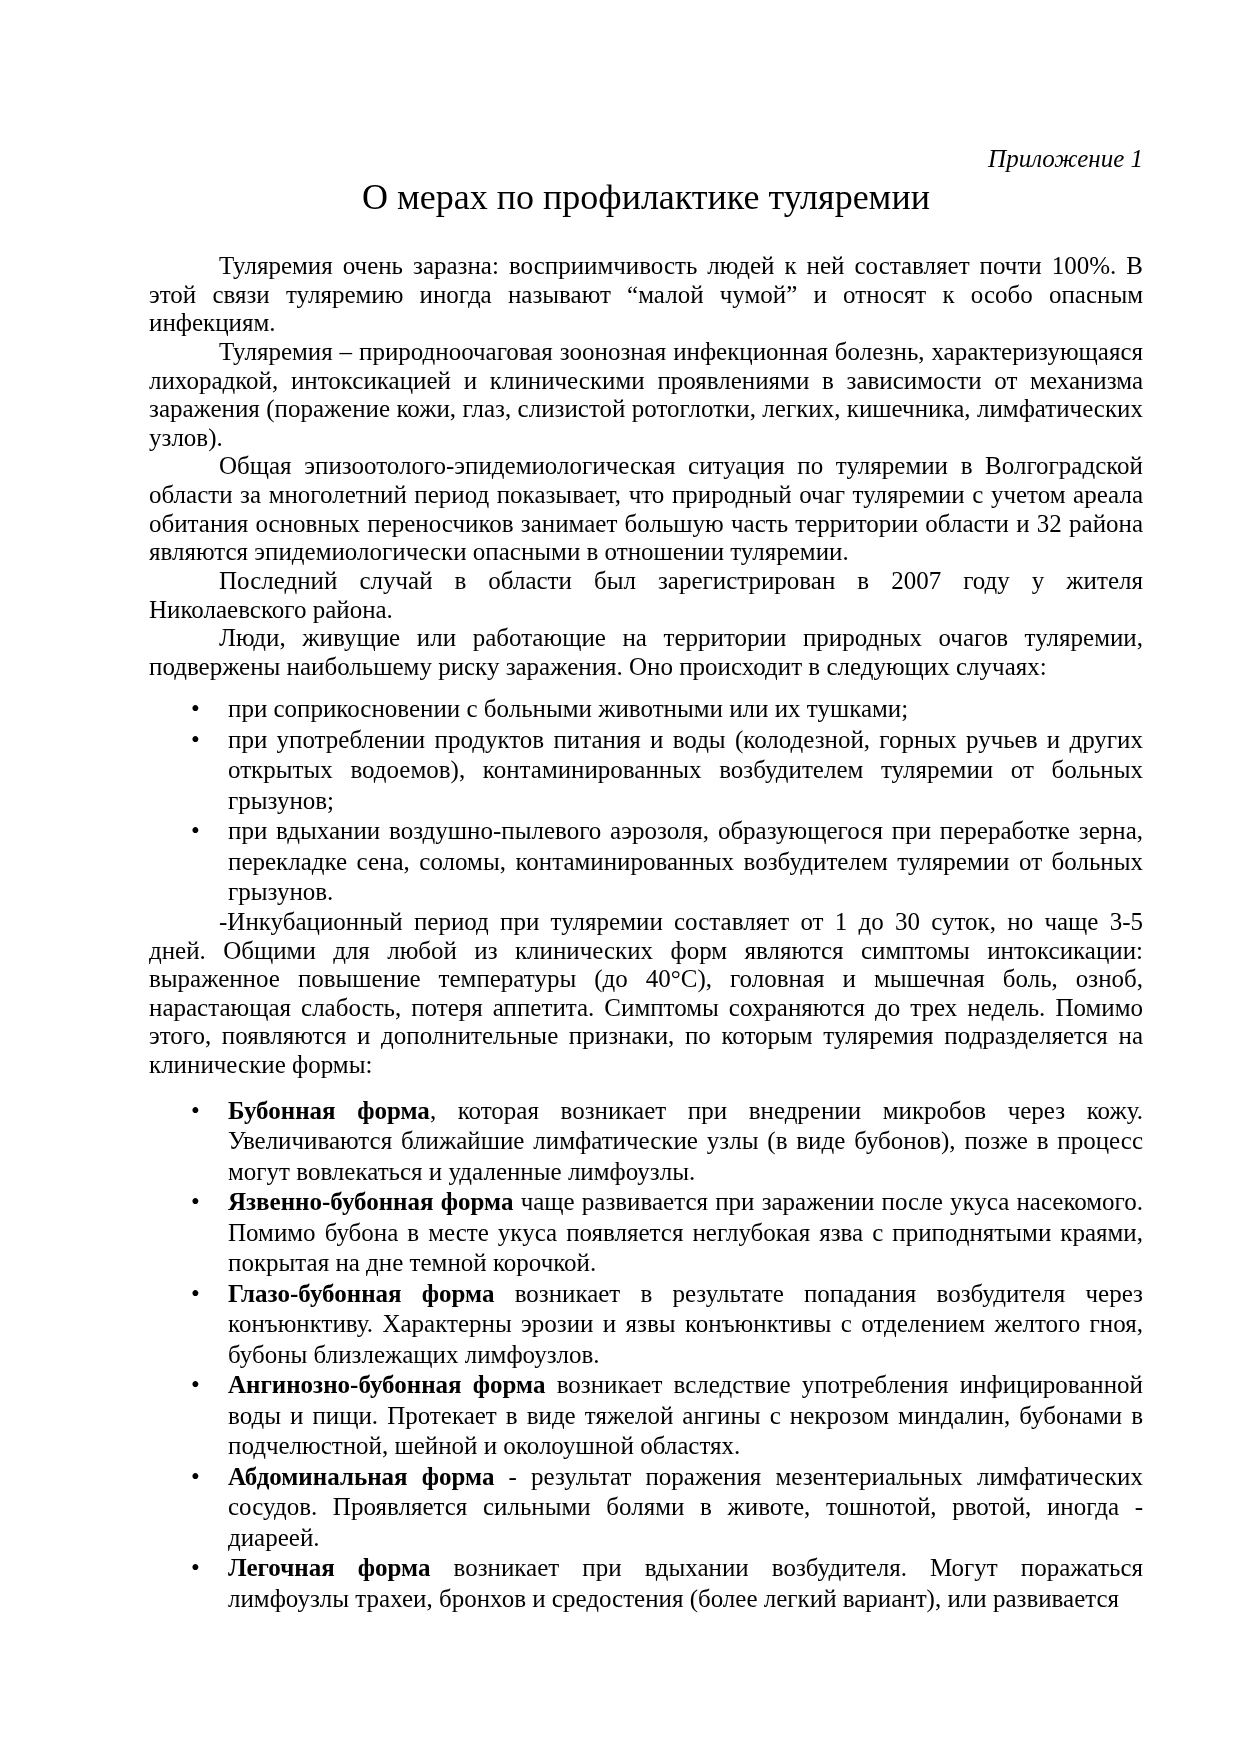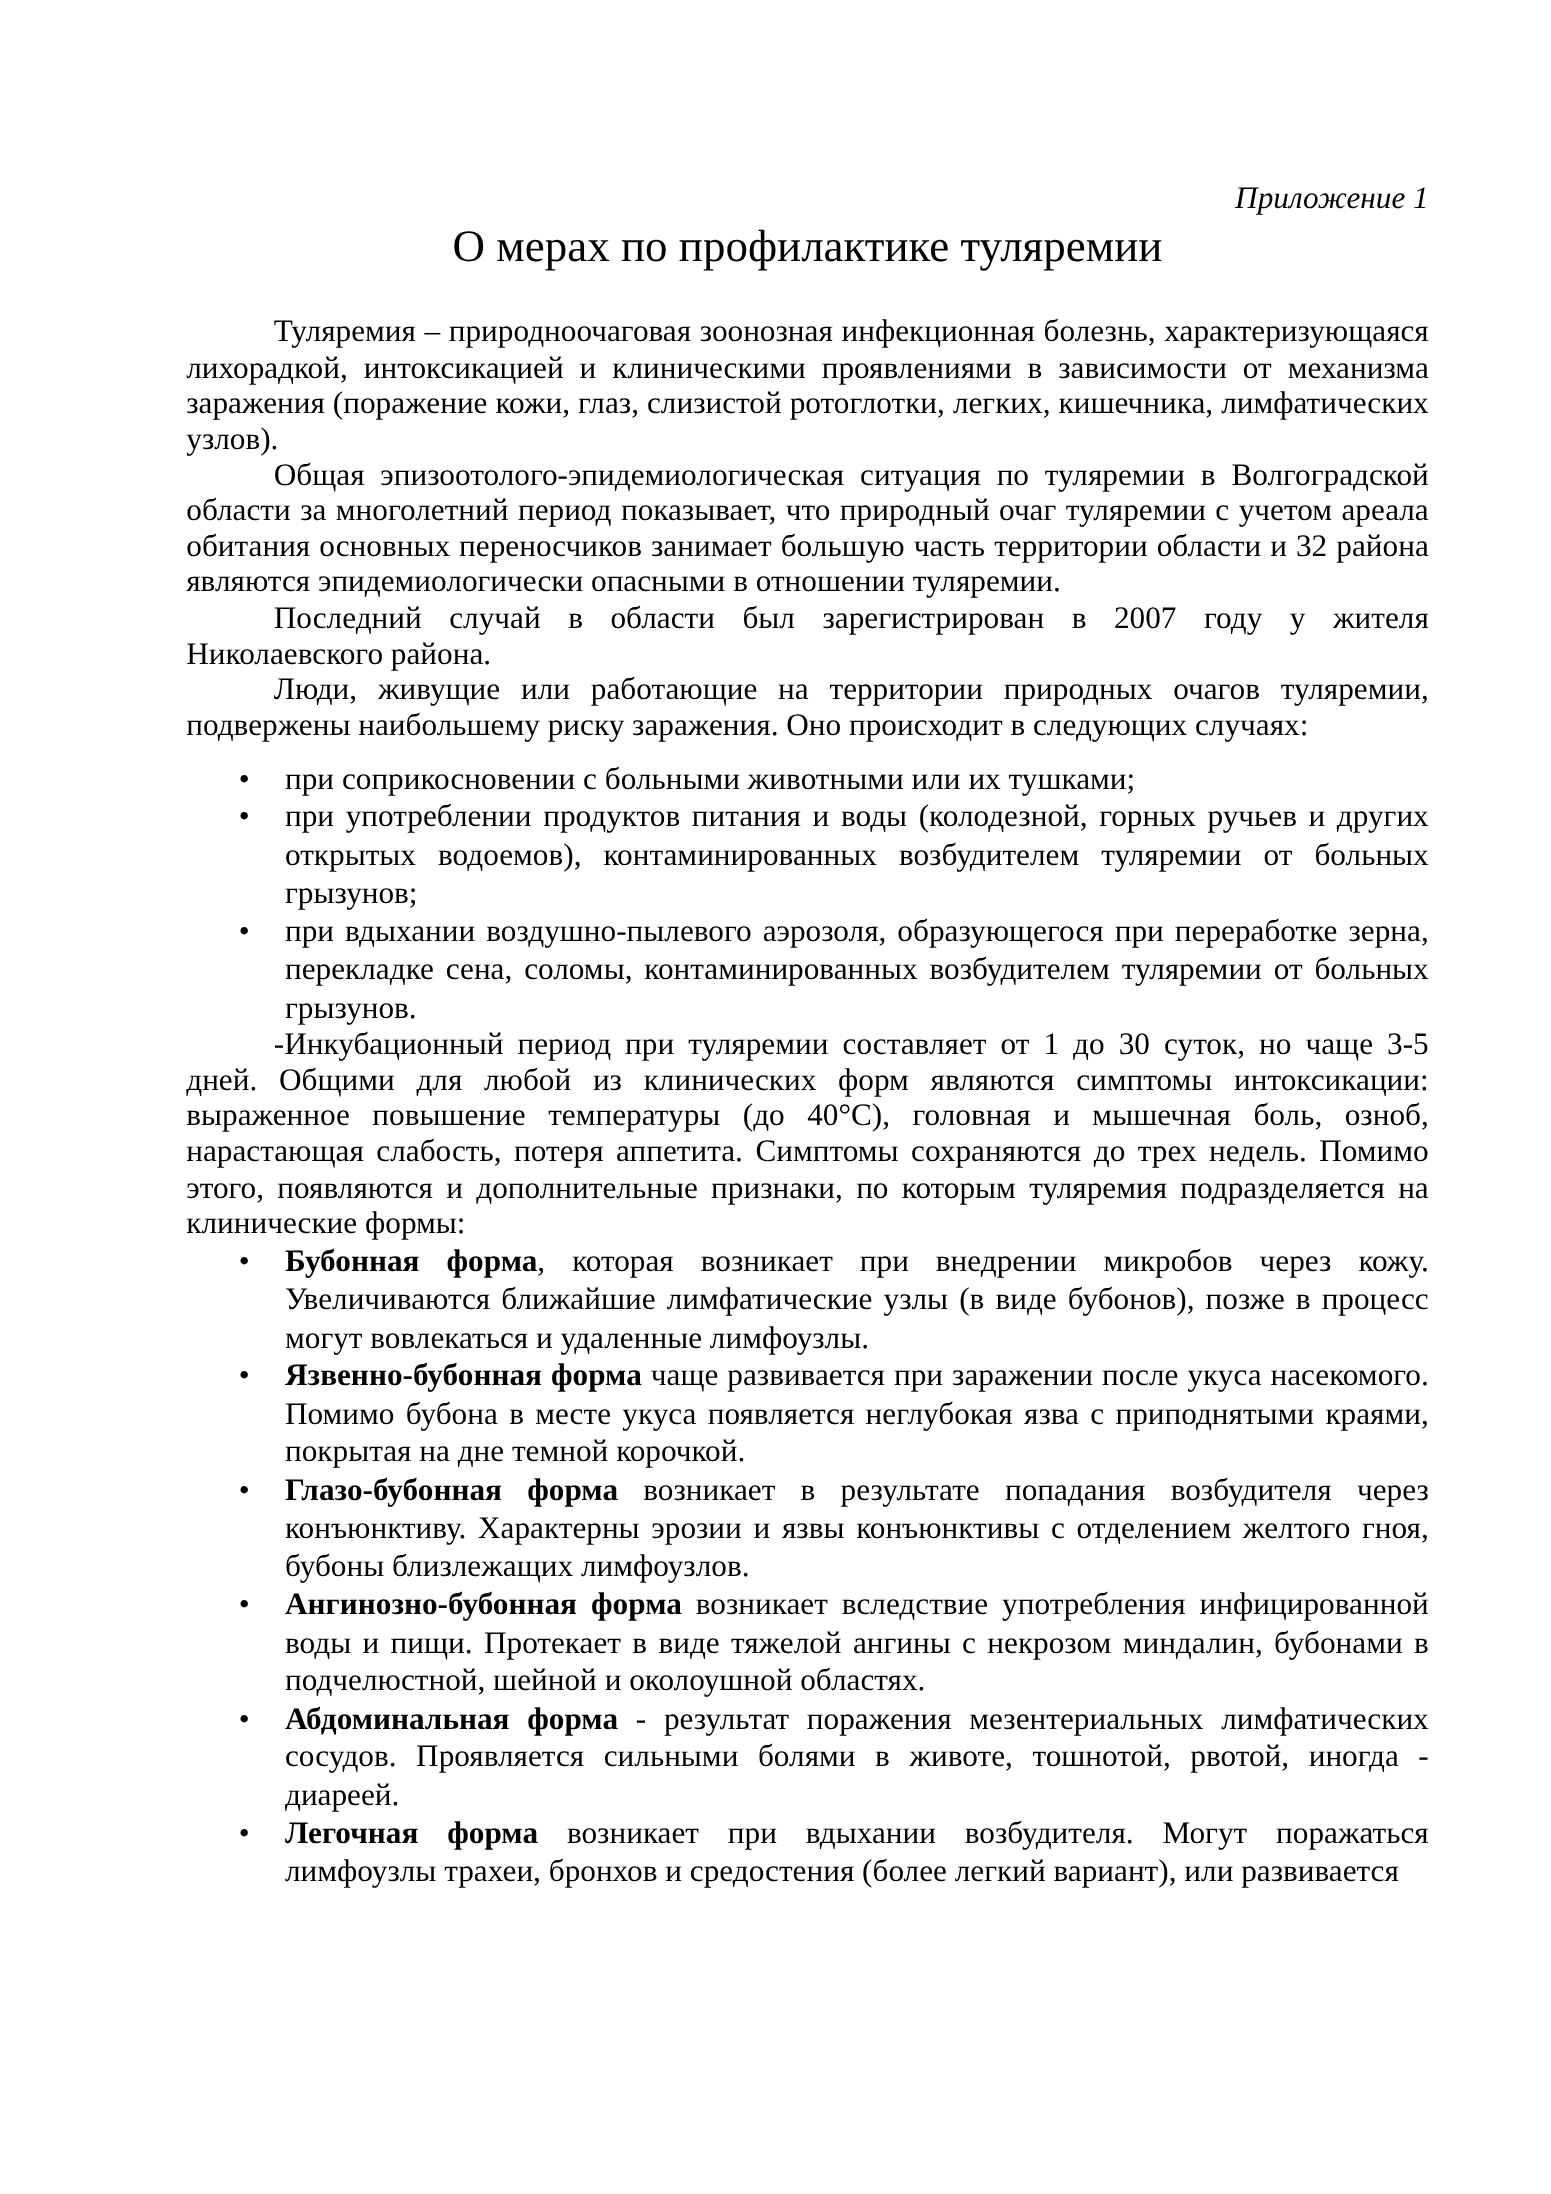--- a/index.html
+++ b/index.html
@@ -51,37 +51,38 @@
     position: relative;
     text-align: justify;
     line-height: 1.22;
   }
   ul.doc-list li::before {
     content: "\2022";
     position: absolute;
     left: -37px;
   }
   ul.forms-list {
-    margin-top: 1px;
+    margin-top: 16px;
     font-family: Liberation Serif, serif;
   }
   .form-name {
     font-weight: bold;
   }
 </style>
 </head>
 <body>
 
 <div class="page">
 
   <div class="annotation">Приложение 1</div>
 
   <h1 class="doc-title">О мерах по профилактике туляремии</h1>
 
 
+  <p class="body">Туляремия очень заразна: восприимчивость людей к ней составляет почти 100%. В этой связи туляремию иногда называют “малой чумой” и относят к особо опасным инфекциям.</p>
 
   <p class="body">Туляремия – природноочаговая зоонозная инфекционная болезнь, характеризующаяся лихорадкой, интоксикацией и клиническими проявлениями в зависимости от механизма заражения (поражение кожи, глаз, слизистой ротоглотки, легких, кишечника, лимфатических узлов).</p>
 
   <p class="body">Общая эпизоотолого-эпидемиологическая ситуация по туляремии в Волгоградской области за многолетний период показывает, что природный очаг туляремии с учетом ареала обитания основных переносчиков занимает большую часть территории области и 32 района являются эпидемиологически опасными в отношении туляремии.</p>
 
   <p class="body">Последний случай в области был зарегистрирован в 2007 году у жителя Николаевского района.</p>
 
   <p class="body gap-before">Люди, живущие или работающие на территории природных очагов туляремии, подвержены наибольшему риску заражения. Оно происходит в следующих случаях:</p>
 
   <ul class="doc-list">

